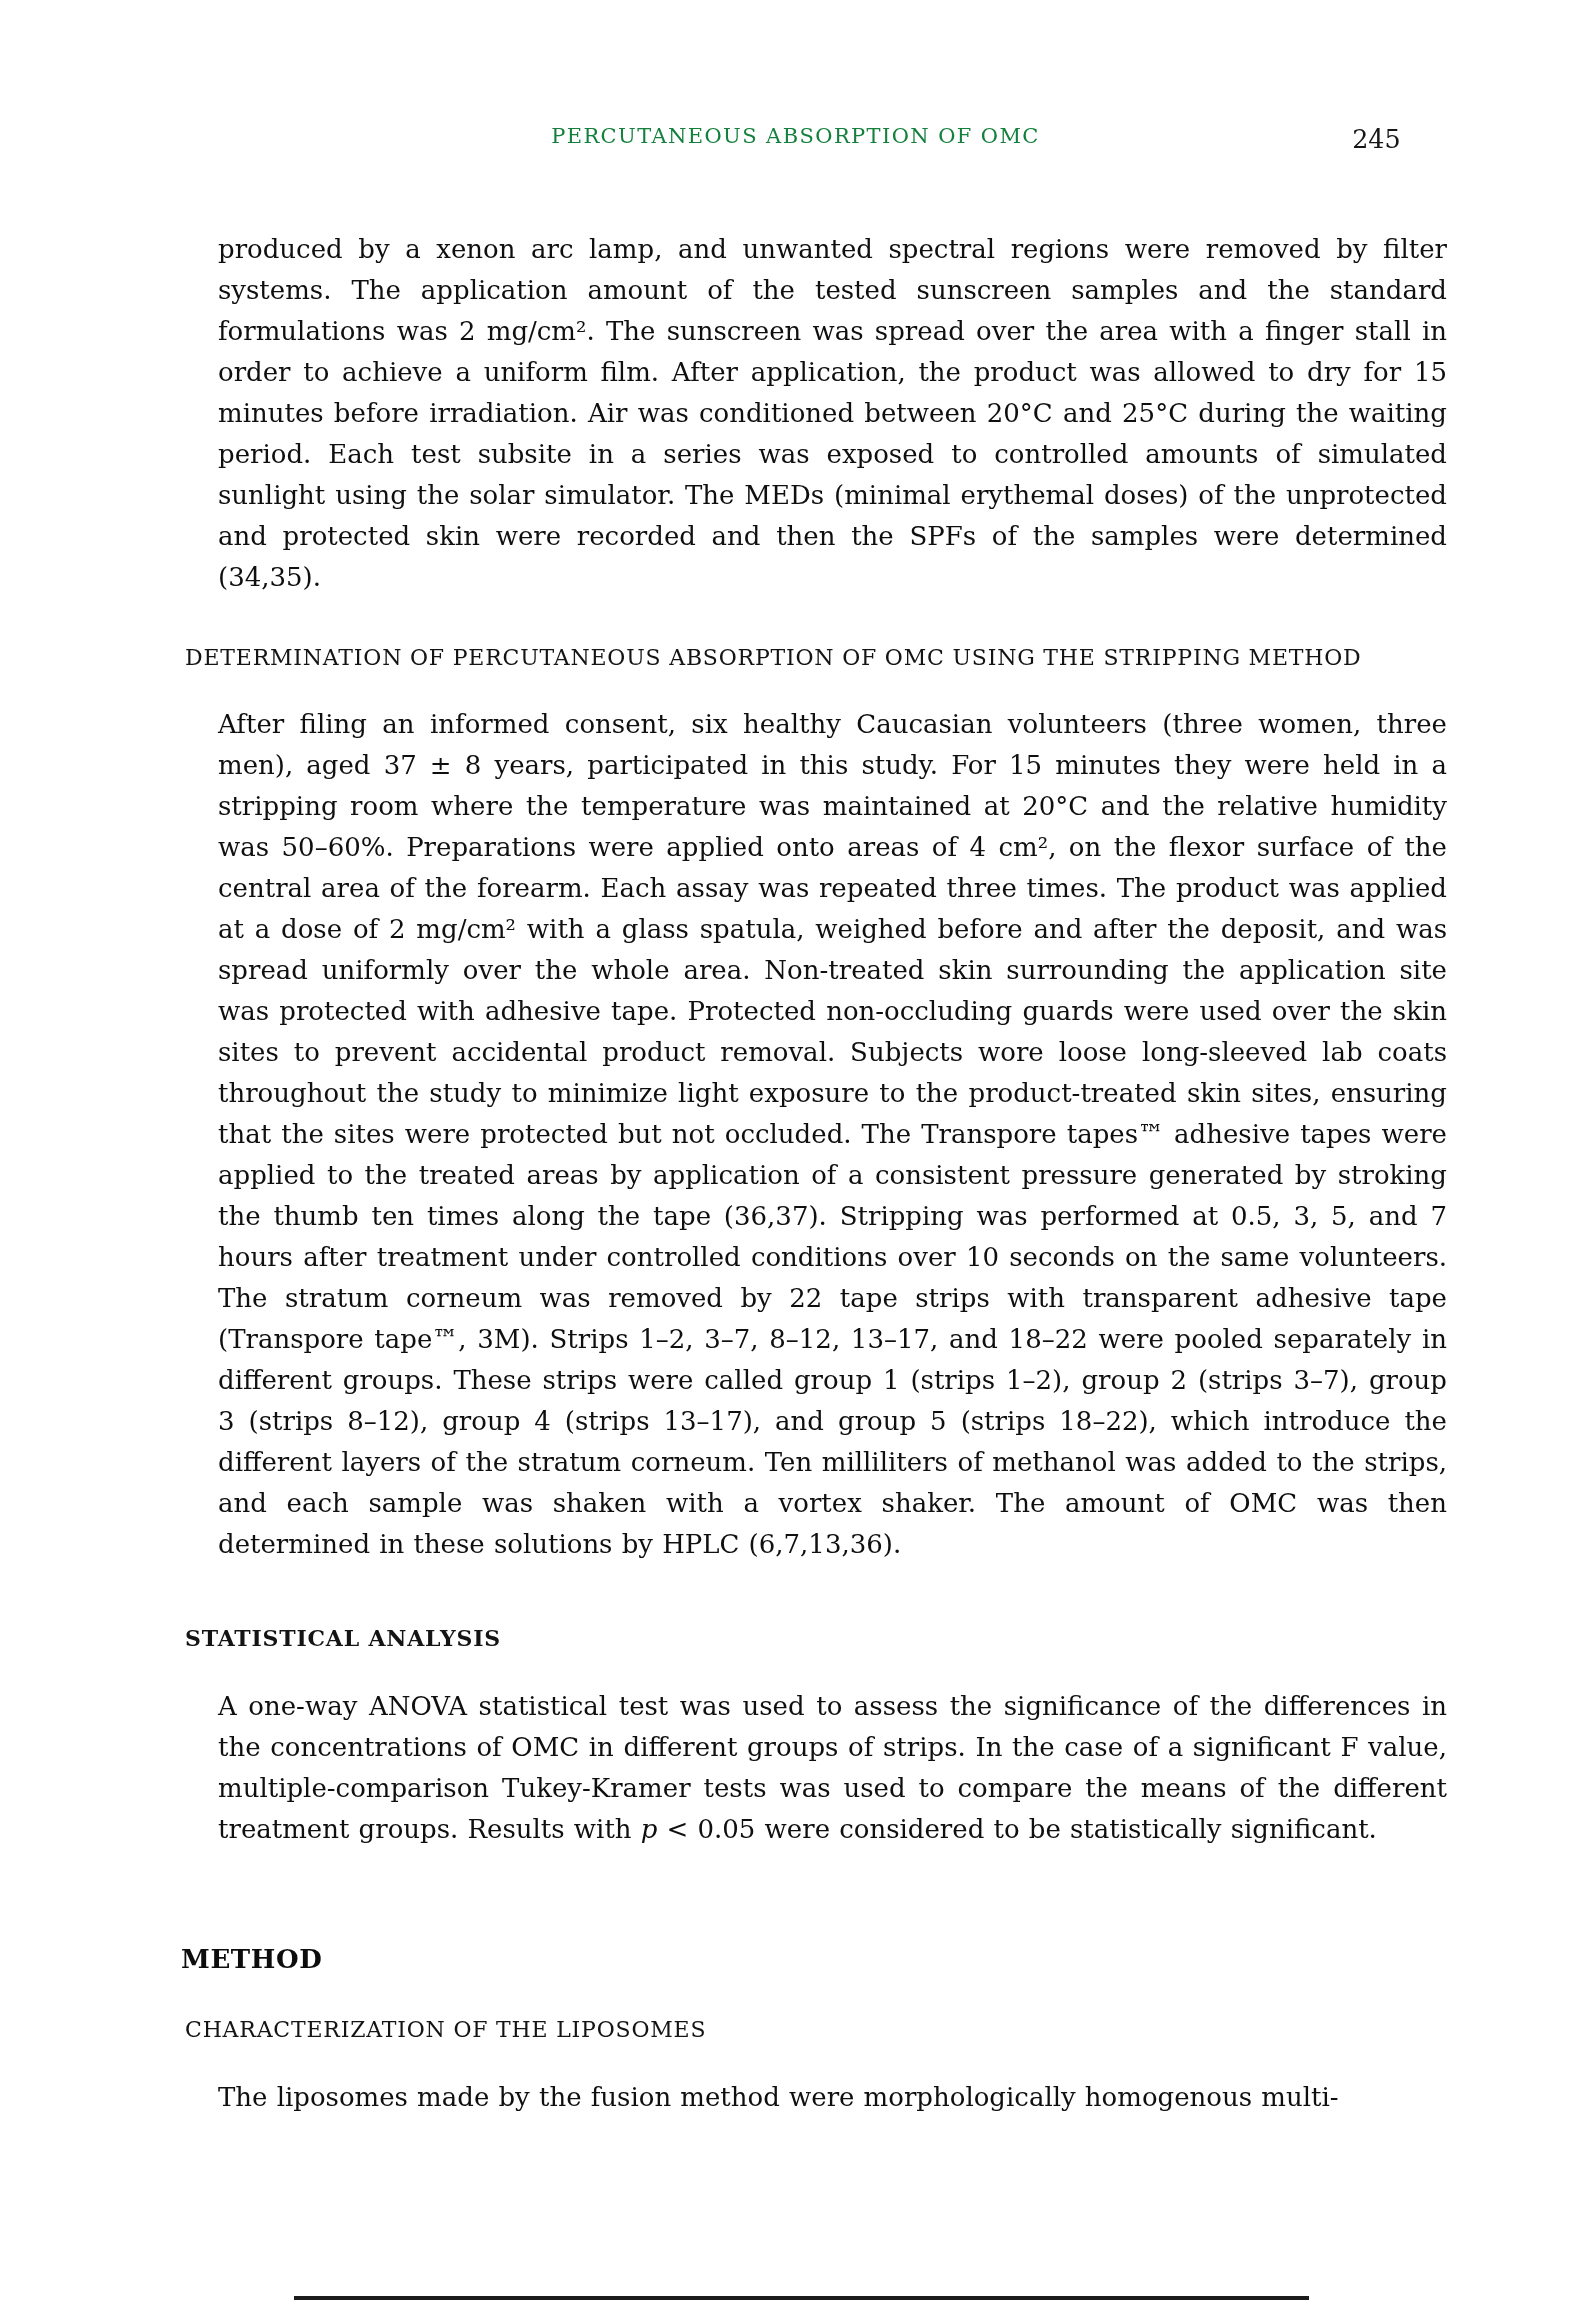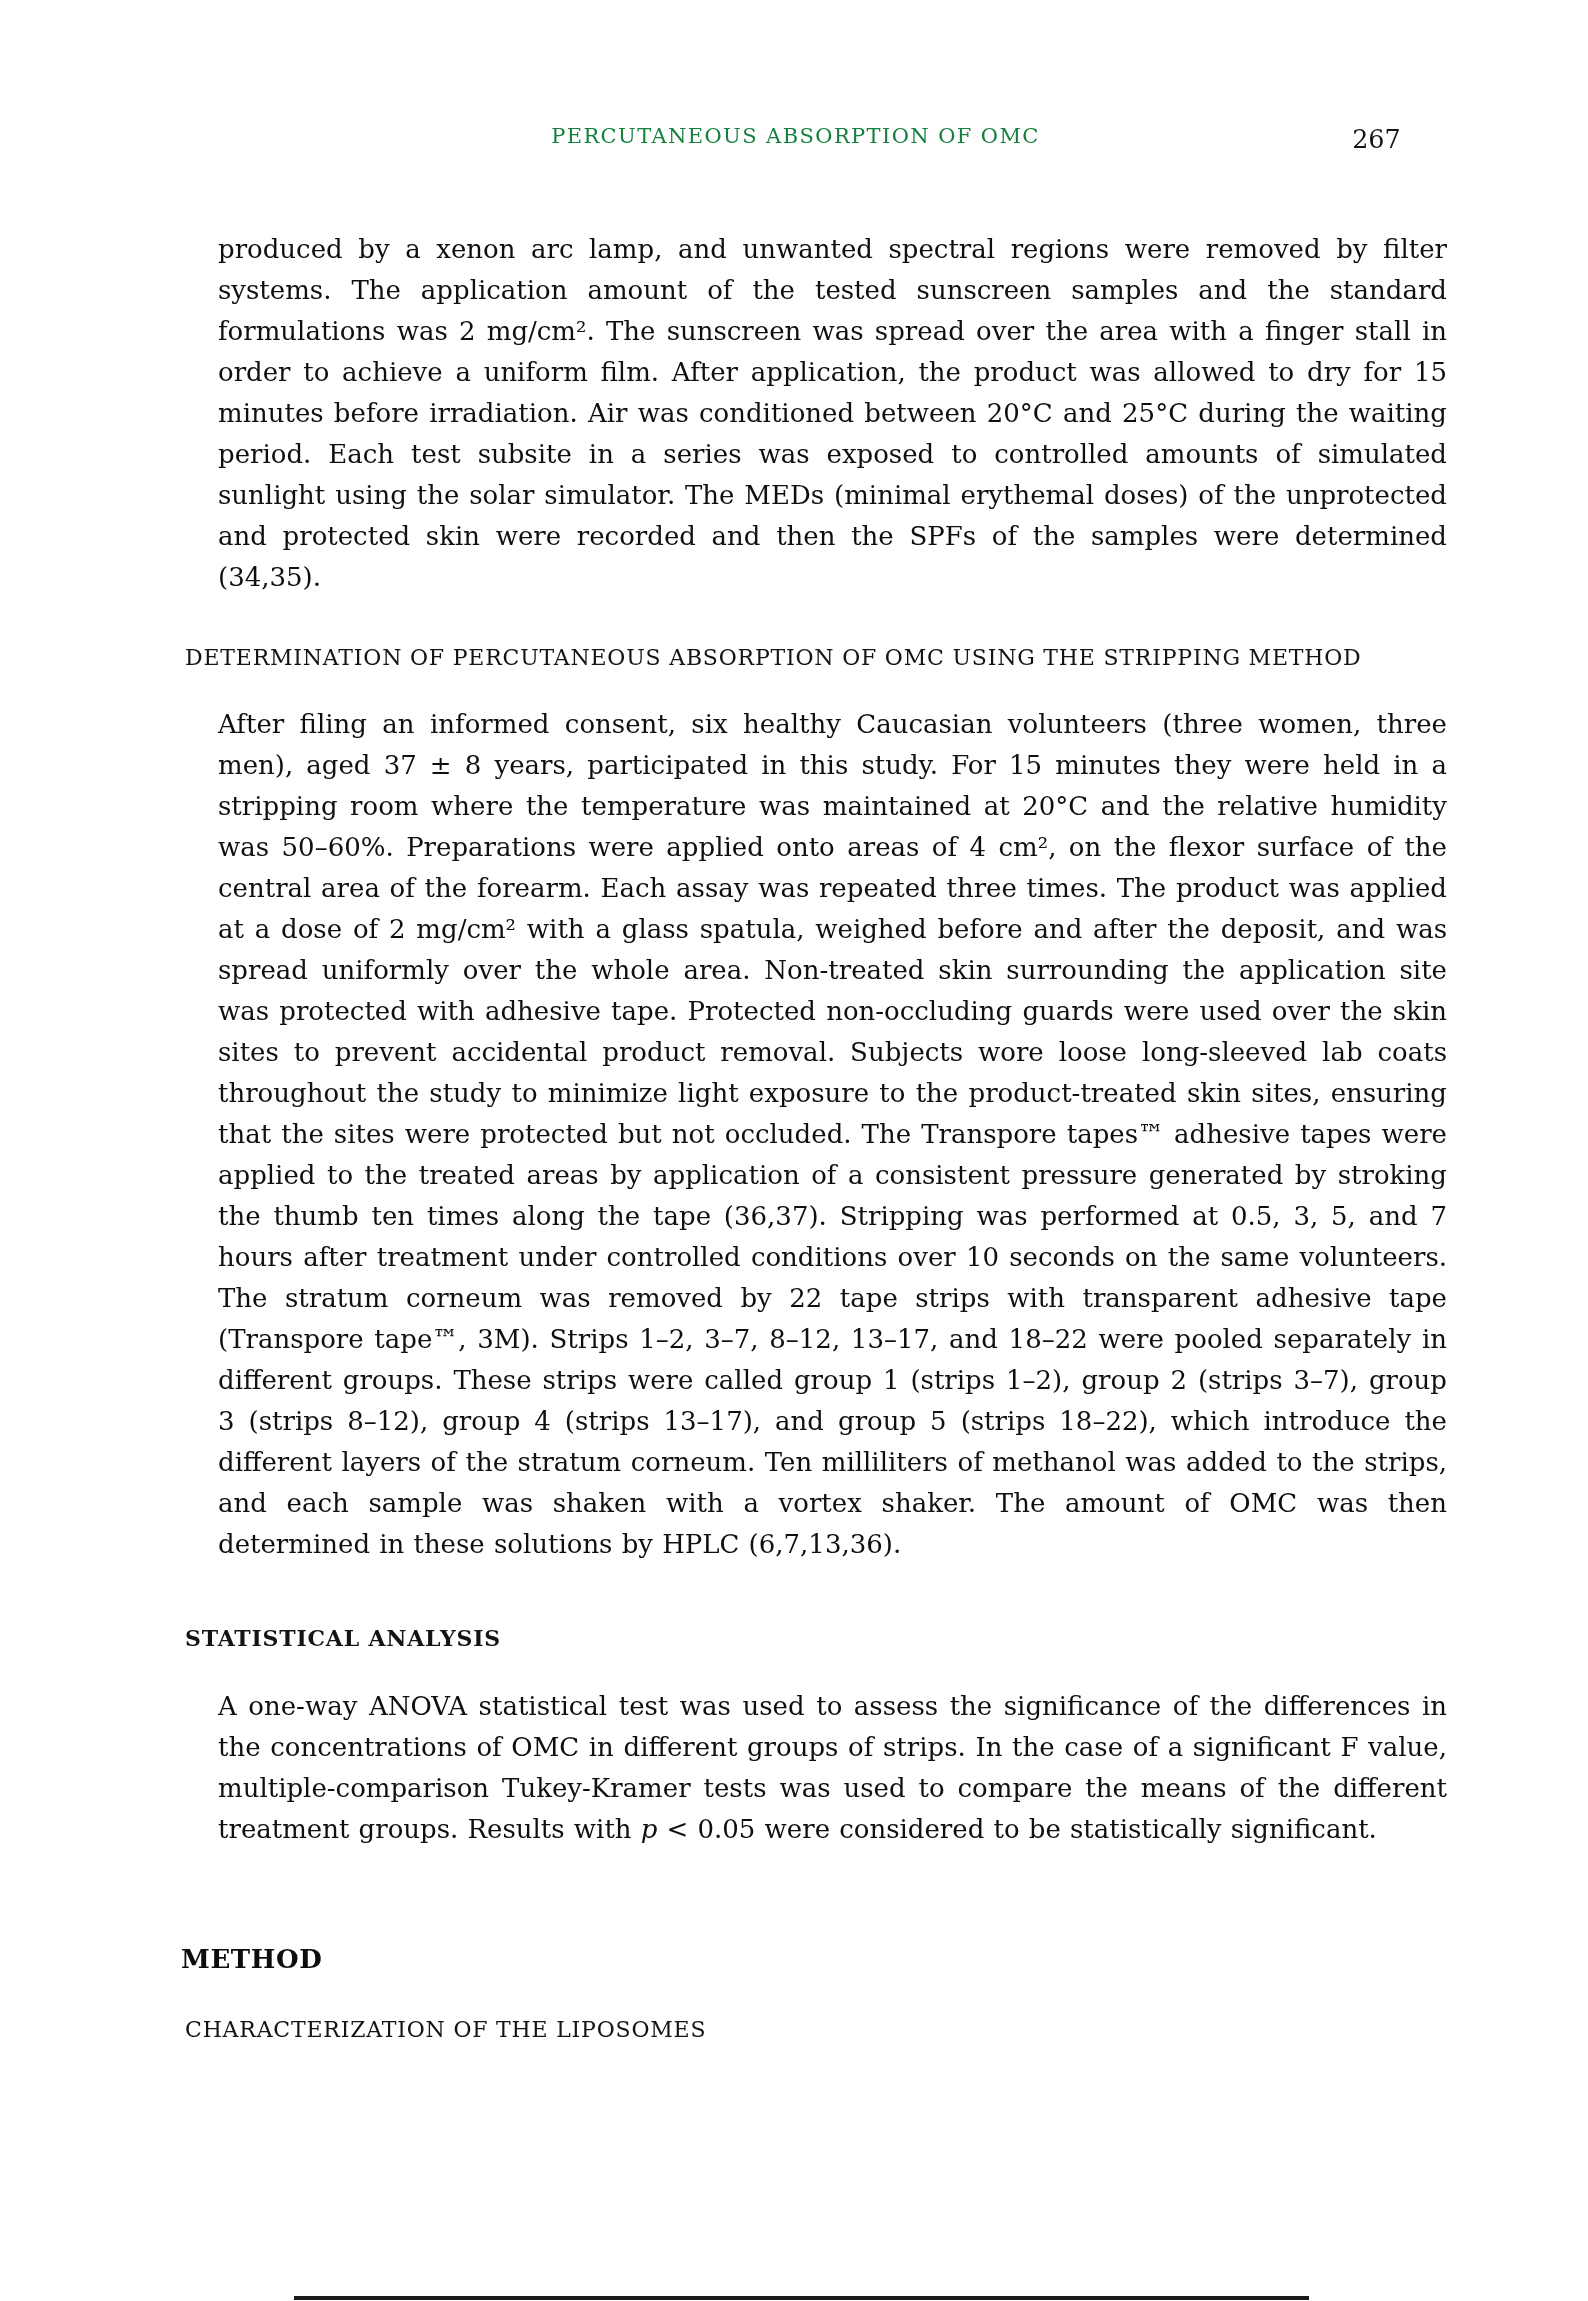--- a/index.html
+++ b/index.html
@@ -77,34 +77,35 @@
     background: #1c1c1c;
   }
 </style>
 </head>
 <body>
 
 <div class="page">
 
   <div class="running-head">
     <span class="running-head-title">PERCUTANEOUS ABSORPTION OF OMC</span>
-    <span class="page-number">267</span>
+    <span class="page-number">245</span>
   </div>
 
   <div class="body-text" style="top: 229px;">produced by a xenon arc lamp, and unwanted spectral regions were removed by filter systems. The application amount of the tested sunscreen samples and the standard formulations was 2 mg/cm². The sunscreen was spread over the area with a finger stall in order to achieve a uniform film. After application, the product was allowed to dry for 15 minutes before irradiation. Air was conditioned between 20°C and 25°C during the waiting period. Each test subsite in a series was exposed to controlled amounts of simulated sunlight using the solar simulator. The MEDs (minimal erythemal doses) of the unprotected and protected skin were recorded and then the SPFs of the samples were determined (34,35).</div>
 
   <div class="minor-heading" style="top: 645px;">DETERMINATION OF PERCUTANEOUS ABSORPTION OF OMC USING THE STRIPPING METHOD</div>
 
   <div class="body-text" style="top: 704px;">After filing an informed consent, six healthy Caucasian volunteers (three women, three men), aged 37 ± 8 years, participated in this study. For 15 minutes they were held in a stripping room where the temperature was maintained at 20°C and the relative humidity was 50–60%. Preparations were applied onto areas of 4 cm², on the flexor surface of the central area of the forearm. Each assay was repeated three times. The product was applied at a dose of 2 mg/cm² with a glass spatula, weighed before and after the deposit, and was spread uniformly over the whole area. Non-treated skin surrounding the application site was protected with adhesive tape. Protected non-occluding guards were used over the skin sites to prevent accidental product removal. Subjects wore loose long-sleeved lab coats throughout the study to minimize light exposure to the product-treated skin sites, ensuring that the sites were protected but not occluded. The Transpore tapes™ adhesive tapes were applied to the treated areas by application of a consistent pressure generated by stroking the thumb ten times along the tape (36,37). Stripping was performed at 0.5, 3, 5, and 7 hours after treatment under controlled conditions over 10 seconds on the same volunteers. The stratum corneum was removed by 22 tape strips with transparent adhesive tape (Transpore tape™, 3M). Strips 1–2, 3–7, 8–12, 13–17, and 18–22 were pooled separately in different groups. These strips were called group 1 (strips 1–2), group 2 (strips 3–7), group 3 (strips 8–12), group 4 (strips 13–17), and group 5 (strips 18–22), which introduce the different layers of the stratum corneum. Ten milliliters of methanol was added to the strips, and each sample was shaken with a vortex shaker. The amount of OMC was then determined in these solutions by HPLC (6,7,13,36).</div>
 
   <div class="minor-heading" style="top: 1625px; font-weight: bold;">STATISTICAL ANALYSIS</div>
 
   <div class="body-text" style="top: 1686px;"><span>A one-way ANOVA statistical test was used to assess the significance of the differences in the concentrations of OMC in different groups of strips. In the case of a significant F value, multiple-comparison Tukey-Kramer tests was used to compare the means of the different treatment groups. Results with </span><span class="italic">p</span><span> &lt; 0.05 were considered to be statistically significant.</span></div>
 
   <div class="major-heading" style="top: 1944px;">METHOD</div>
 
   <div class="minor-heading" style="top: 2017px;">CHARACTERIZATION OF THE LIPOSOMES</div>
 
+  <div class="body-text" style="top: 2077px;">The liposomes made by the fusion method were morphologically homogenous multi-</div>
 
   <div class="scan-artifact-line"></div>
 
 </div>
 
 
 </body></html>

